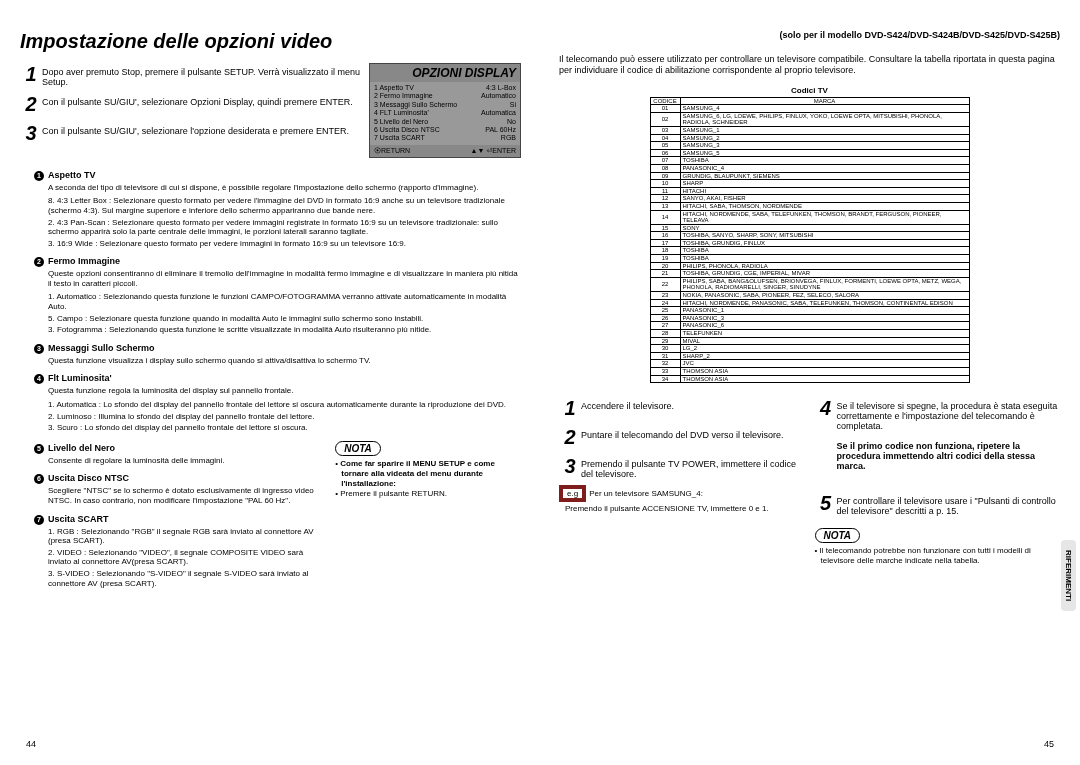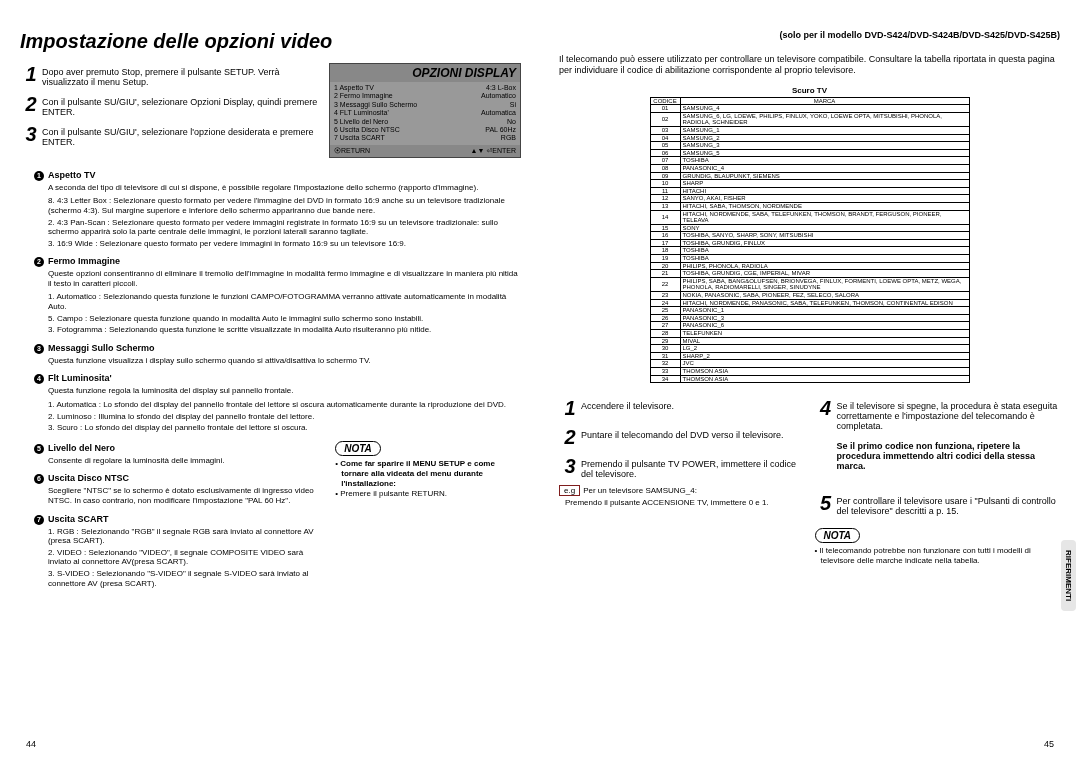--- a/index.html
+++ b/index.html
@@ -4,34 +4,34 @@
 <style>
   * { box-sizing: border-box; margin: 0; padding: 0; }
   body { font-family: Arial, Helvetica, sans-serif; font-size: 9px; background: #fff; color: #000; width: 1080px; height: 765px; padding: 30px 20px 20px 20px; position: relative; }
   .page { display: flex; gap: 38px; }
   .col { flex: 1; }
   h1 { font-size: 20px; font-weight: bold; margin-bottom: 10px; font-style: italic; }
   .subtitle { font-size: 9px; font-weight: bold; text-align: right; margin-bottom: 14px; }
   .step { display: flex; margin-bottom: 6px; }
   .step-num { font-size: 20px; font-style: italic; font-weight: bold; width: 22px; text-align: center; flex-shrink: 0; }
   .step-text { font-size: 9px; padding-top: 4px; }
-  .opzioni-box { float: right; width: 192px; background: #888; padding: 0; margin-left: 6px; margin-bottom: 4px; font-size: 7px; color: #000; border: 1px solid #444; }
+  .opzioni-box { float: right; width: 152px; background: #888; padding: 0; margin-left: 6px; margin-bottom: 4px; font-size: 7px; color: #000; border: 1px solid #444; }
   .opzioni-title { background: #888; font-weight: bold; font-style: italic; text-align: right; font-size: 12px; padding: 2px 4px; }
   .opzioni-list { background: #999; padding: 2px 4px; }
   .opzioni-list .row { display: flex; justify-content: space-between; line-height: 1.2; }
   .opzioni-footer { display: flex; justify-content: space-between; padding: 2px 4px; font-size: 7px; }
   .section-title { font-size: 9px; font-weight: bold; margin-top: 8px; margin-bottom: 2px; padding-left: 14px; }
   .section-title .num { display: inline-block; width: 10px; height: 10px; background: #000; color: #fff; border-radius: 50%; text-align: center; line-height: 10px; font-size: 7px; margin-right: 4px; }
   .body-text { font-size: 8px; padding-left: 28px; line-height: 1.2; margin-bottom: 4px; }
   .sub-item { font-size: 8px; padding-left: 28px; line-height: 1.2; margin-bottom: 2px; }
   .nota-box { border: 1.5px solid #000; border-radius: 8px; padding: 1px 8px; font-weight: bold; font-style: italic; font-size: 10px; display: inline-block; margin: 6px 0 3px 0; }
   .nota-list { font-size: 8px; padding-left: 0; list-style: none; line-height: 1.25; }
   .nota-list li { padding-left: 6px; text-indent: -6px; }
   .nota-list li::before { content: "• "; }
-  .eg-box { border: 1px solid #7f1d1d; padding: 0 4px; font-size: 8px; display: inline-block; margin-right: 3px; }
+  .eg-box { border: 4px solid #7f1d1d; padding: 0 4px; font-size: 8px; display: inline-block; margin-right: 3px; }
   .pagenum-l { position: absolute; bottom: 16px; left: 26px; font-size: 9px; text-align: center; }
   .pagenum-r { position: absolute; bottom: 16px; right: 26px; font-size: 9px; }
   .sidetab { position: absolute; right: 4px; top: 540px; writing-mode: vertical-rl; font-size: 8px; font-weight: bold; background: #e6e6e6; padding: 10px 3px; border-radius: 4px; }
   .codici { margin: 0 auto 14px auto; border-collapse: collapse; font-size: 6px; width: 320px; }
   .codici-title { font-size: 8px; font-weight: bold; text-align: center; margin-bottom: 2px; }
   .codici th, .codici td { border: 1px solid #000; padding: 0 2px; line-height: 1.1; }
   .codici th { font-weight: normal; text-align: center; }
   .bottom-cols { display: flex; gap: 10px; margin-top: 4px; }
   .bottom-cols .bc { flex: 1; }
   .left-bottom { display:flex; gap:18px; }
@@ -140,21 +140,21 @@
           <li style="list-style:none">Premere il pulsante RETURN.</li>
         </ul>
       </div>
     </div>
   </div>
 
   <div class="col">
     <div class="subtitle">(solo per il modello DVD-S424/DVD-S424B/DVD-S425/DVD-S425B)</div>
     <div class="body-text" style="padding-left:0; font-size:9px; margin-bottom:10px;">Il telecomando può essere utilizzato per controllare un televisore compatibile. Consultare la tabella riportata in questa pagina per individuare il codice di abilitazione corrispondente al proprio televisore.</div>
 
-    <div class="codici-title">Scuro TV</div>
+    <div class="codici-title">Codici TV</div>
     <table class="codici">
       <thead>
           <tr>
             <th>CODICE</th>
             <th>MARCA</th>
           </tr>
         </thead>
       <tbody id="codici-body">
           <tr>
             <td style="text-align:center;width:30px">01</td>

